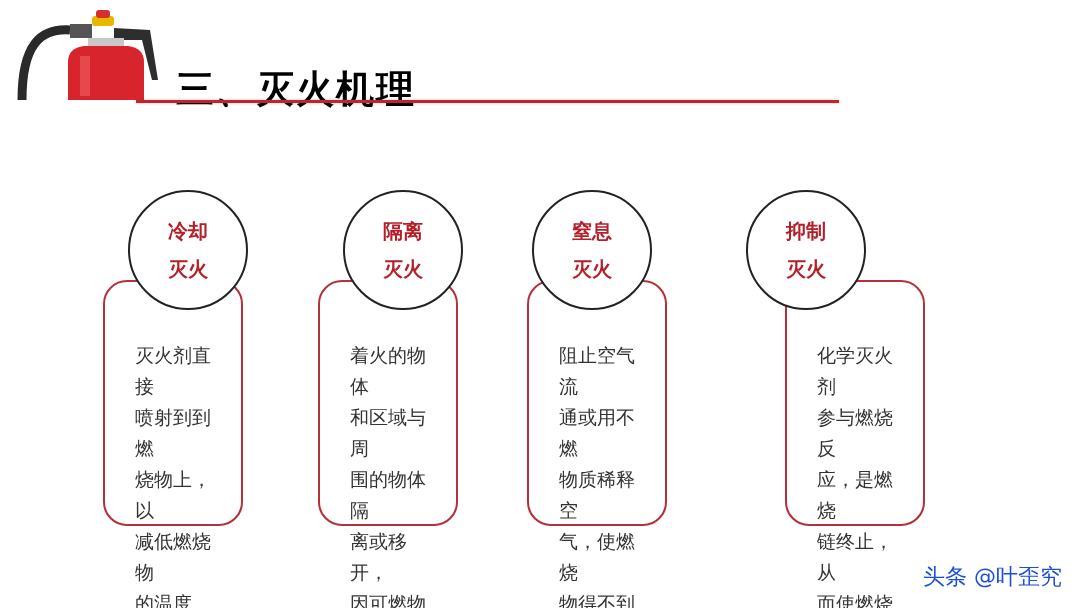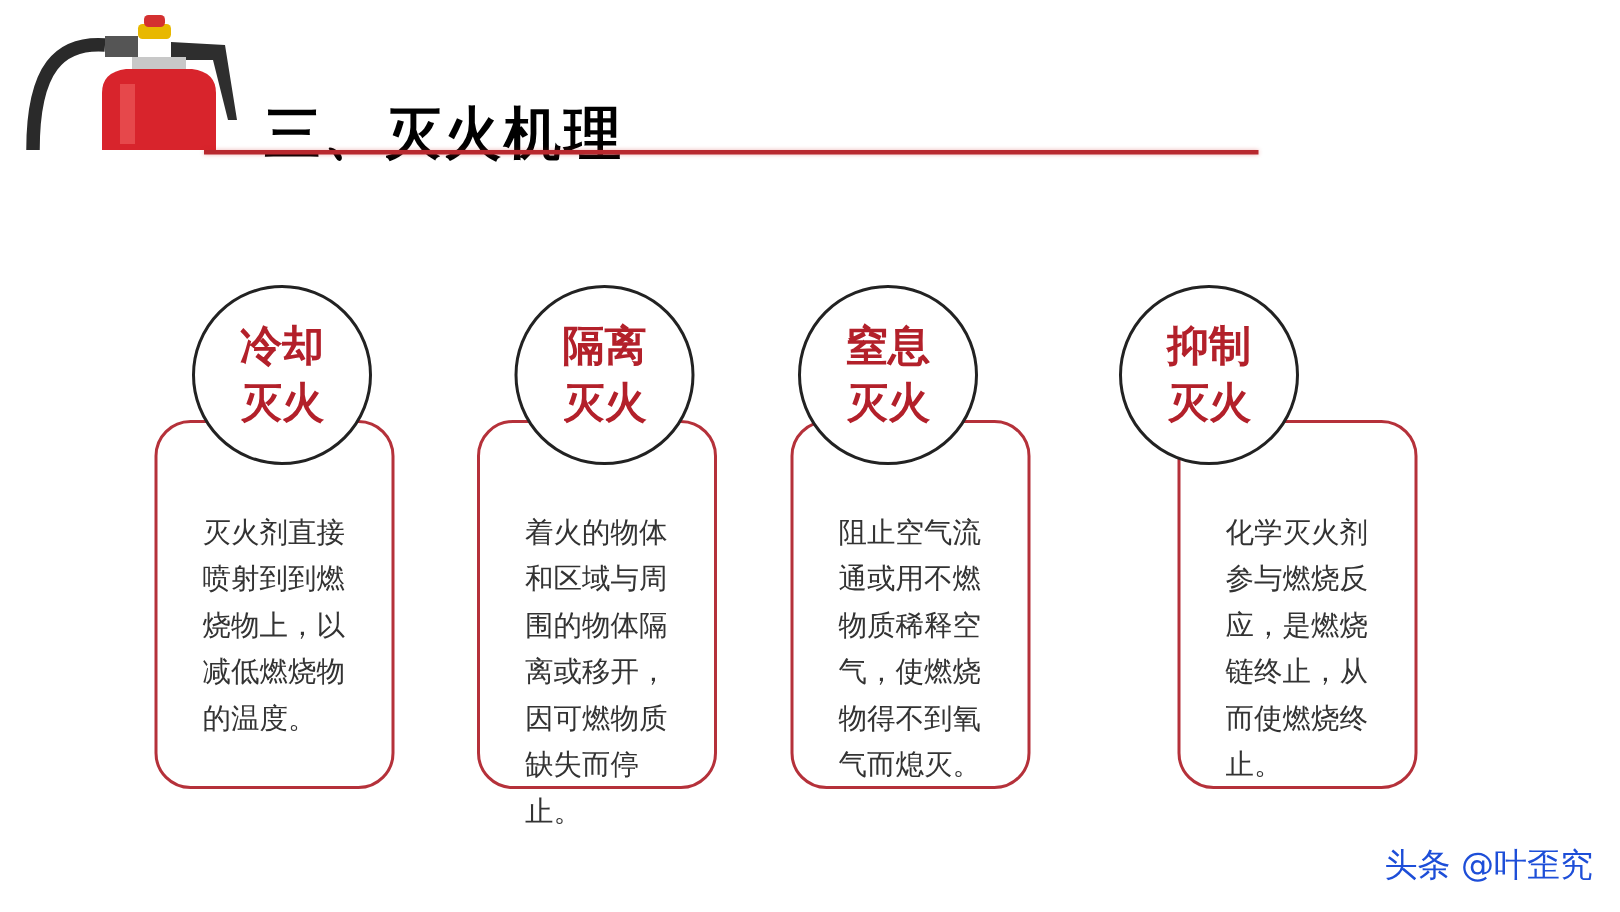--- a/index.html
+++ b/index.html
@@ -11,38 +11,38 @@
   .extinguisher { position: absolute; left: 10px; top: 0; width: 160px; height: 100px; }
   .title {
     position: absolute; left: 176px; top: 64px;
     font-size: 38px; font-weight: bold; color: #000000; letter-spacing: 2px;
   }
   .title-rule {
     position: absolute; left: 136px; top: 100px; width: 703px; height: 3px;
     background: #b8282e; box-shadow: 0 0 3px rgba(200,40,40,0.35);
   }
   .card {
-    position: absolute; top: 280px; width: 160px; height: 246px;
+    position: absolute; top: 280px; width: 140px; height: 246px;
     border: 2px solid #b5313a; border-radius: 24px; background: #fff;
     box-sizing: border-box;
   }
   .card-body {
     position: absolute; left: 0; right: 0; top: 58px;
     padding: 0 24px 0 30px;
     font-size: 19px; line-height: 31px; color: #333;
     white-space: pre-line;
   }
   .badge {
     position: absolute; top: 190px; width: 120px; height: 120px;
     border: 2px solid #222; border-radius: 50%; background: #fff;
     box-sizing: border-box; display: flex; align-items: center; justify-content: center;
     text-align: center;
   }
   .badge span {
-    display: block; font-size: 28px; font-weight: bold; color: #b3202a;
+    display: block; font-size: 20px; font-weight: bold; color: #b3202a;
     line-height: 38px; white-space: pre-line;
   }
   .watermark {
     position: absolute; right: 18px; bottom: 16px;
     font-size: 22px; color: #1d4ed8; text-shadow: 1px 1px 1px #fff;
   }
 </style>
 </head>
 <body>
 

